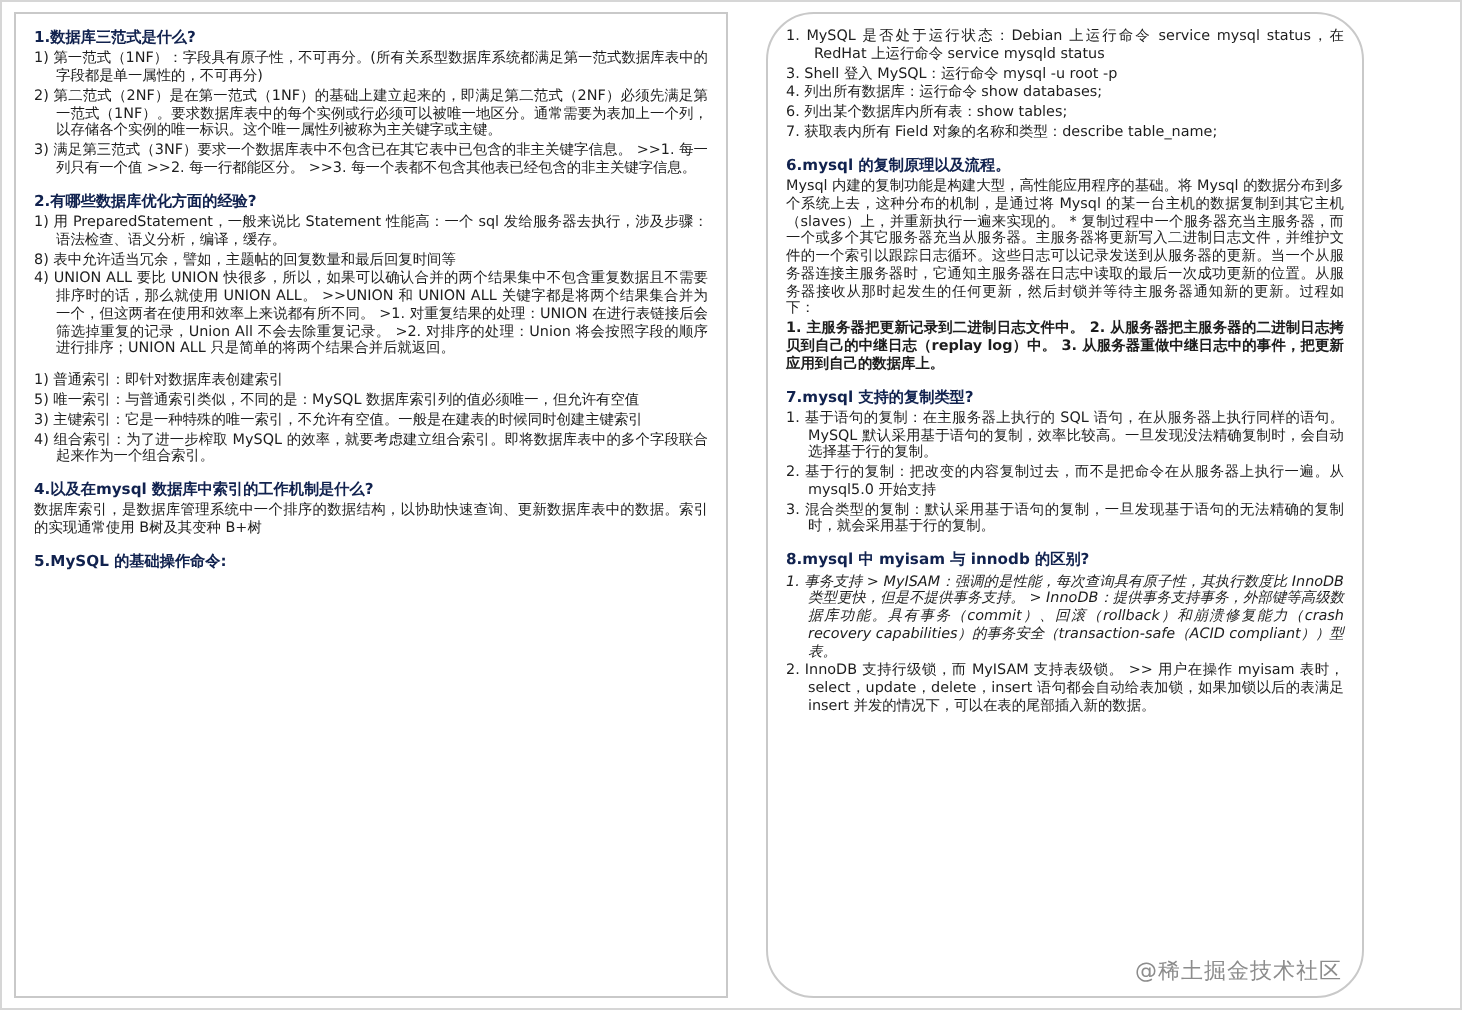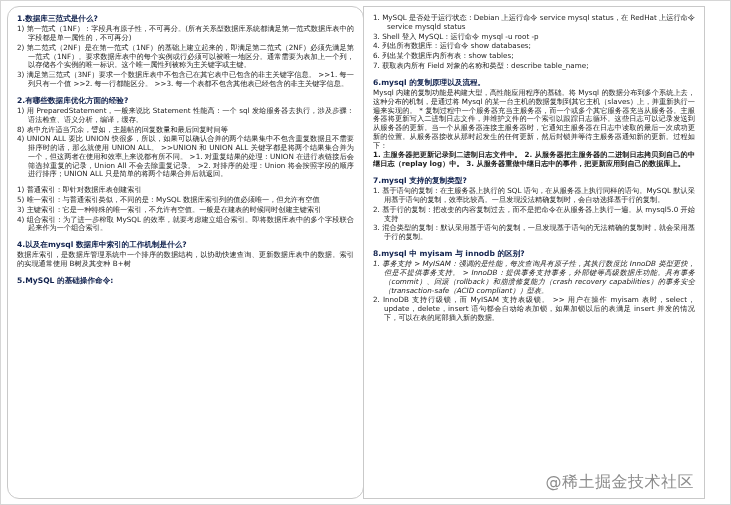--- a/index.html
+++ b/index.html
@@ -17,22 +17,22 @@
     background:#ffffff;
     border:1px solid #c9c9c9;
     box-sizing:border-box;
     padding:7px 9px 6px 9px;
     overflow:hidden;
     font-size:7.2px;
     line-height:1.22;
     color:#1d1d1d;
     text-align:justify;
   }
-  .page-left{left:6px;width:357px;border-radius:12px;}
-  .page-right{left:362px;width:342px;}
+  .page-left{left:6px;width:357px;}
+  .page-right{left:382px;width:299px;border-radius:24px;}
   .sec{margin-top:7px;}
   .sec:first-child{margin-top:0;}
   .sec-title{
     font-weight:bold;
     color:#11224e;
     font-size:7.6px;
     margin-bottom:2px;
   }
   .para{margin:0 0 1px 0;}
   .hang{padding-left:11px;text-indent:-11px;}
@@ -40,21 +40,21 @@
   .em{font-style:italic;}
   .cmd-list{margin-bottom:2px;}
   .list-item{
     padding-left:14px;text-indent:-14px;
     margin-bottom:1px;
   }
   .watermark{
     position:absolute;
     right:10px;bottom:6px;
     color:#8c8c8c;
-    font-size:16px;
+    font-size:11px;
     letter-spacing:.5px;
   }
 </style>
 </head>
 <body>
 
 <div class="canvas">
 
   <div class="page page-left">
 

